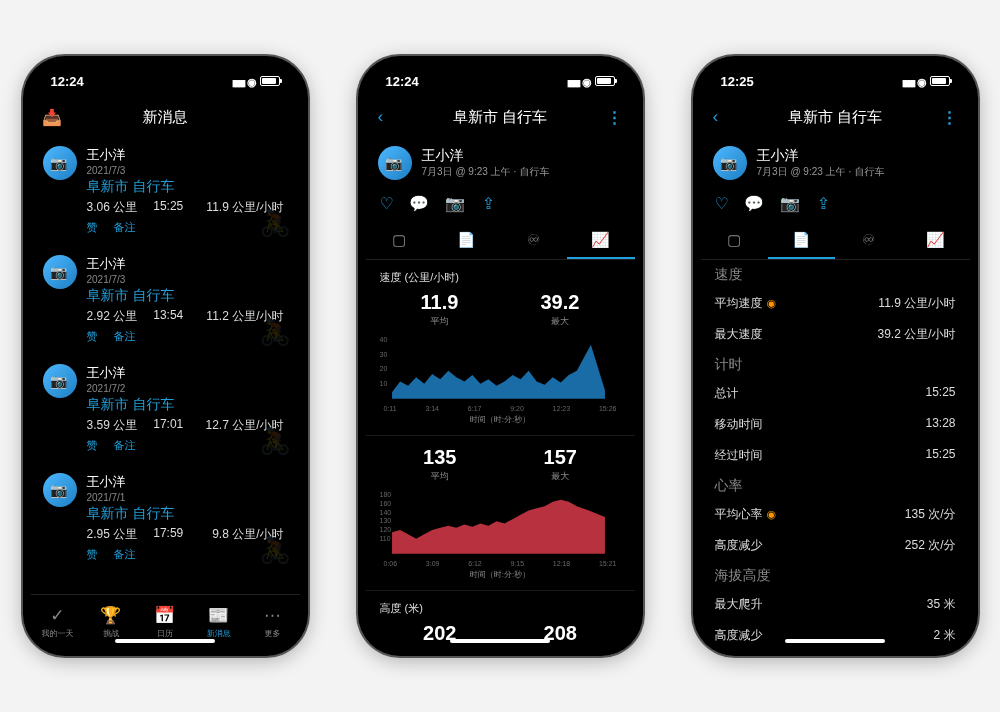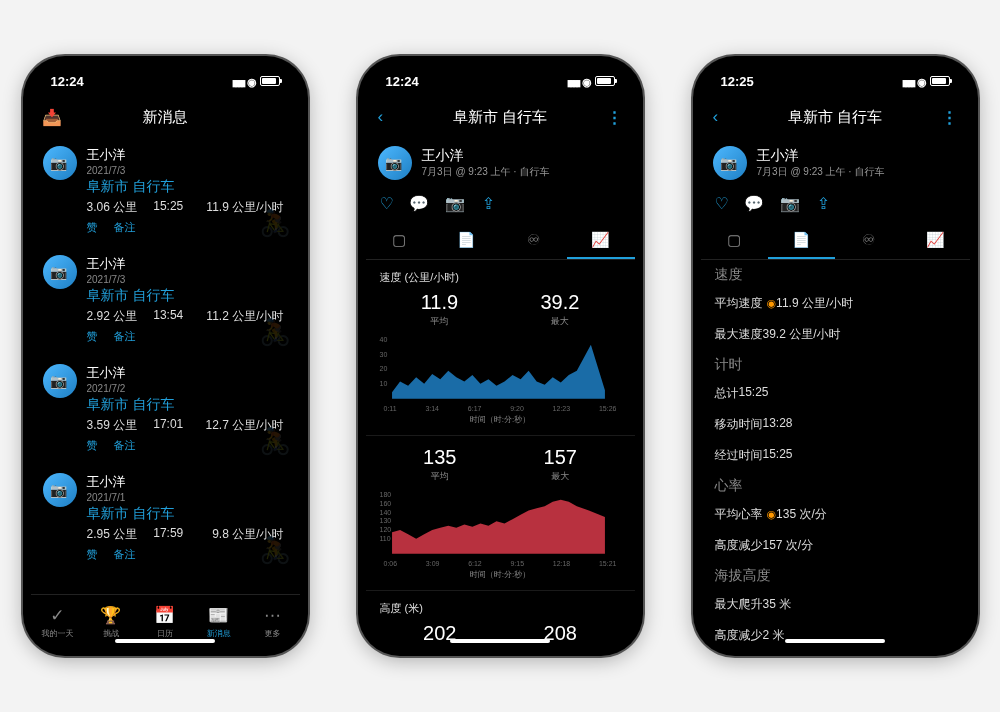--- a/index.html
+++ b/index.html
@@ -41,29 +41,29 @@
 .hdr-name{font-size:14px;font-weight:500}
 .hdr-sub{font-size:10px;color:#999;margin-top:0}
 .actions{display:flex;gap:16px;padding:4px 14px 10px;color:#21a0db;font-size:16px}
 .seg{display:flex;border-bottom:1px solid #222}
 .seg-i{flex:1;text-align:center;padding:8px 0;color:#888;font-size:15px}
 .seg-i.act{color:#21a0db;border-bottom:2px solid #21a0db}
 .sect{padding:10px 14px;border-bottom:1px solid #1a1a1a}
 .sect-t{font-size:11px;color:#ddd;margin-bottom:6px}
 .statrow{display:flex;justify-content:space-around;margin-bottom:8px}
 .stat{text-align:center}
-.stat-v{font-size:20px;font-weight:400}
+.stat-v{font-size:20px;font-weight:700}
 .stat-l{font-size:9px;color:#888;margin-top:1px}
 .chart{height:65px;position:relative;margin-bottom:4px}
 .chart svg{width:100%;height:100%}
 .xaxis{display:flex;justify-content:space-between;font-size:7px;color:#666;padding:0 4px}
 .xlabel{text-align:center;font-size:8px;color:#888;margin-top:2px}
 .ylabels{position:absolute;left:0;top:0;bottom:14px;display:flex;flex-direction:column;justify-content:space-between;font-size:7px;color:#666}
 .grp-h{font-size:14px;color:#888;padding:6px 14px 4px}
-.kv{display:flex;padding:7px 14px;font-size:12px}
+.kv{display:flex;justify-content:space-between;padding:7px 14px;font-size:12px}
 .kv-k{color:#ddd}
 .kv-v{color:#ddd}
 .orange-ic{color:#ff9800;font-size:11px;margin-left:4px}
 </style>
 </head>
 <body>
 
 <div class="phone">
   <div class="scr">
     <div class="status">
@@ -362,21 +362,21 @@
           <span class="kv-v">15:25</span>
         </div>
 
       <div class="grp-h">心率</div>
       <div class="kv">
           <span class="kv-k"><span>平均心率</span><span class="orange-ic">◉</span></span>
           <span class="kv-v">135 次/分</span>
         </div>
       <div class="kv">
           <span class="kv-k">高度减少</span>
-          <span class="kv-v">157 次/分</span>
+          <span class="kv-v">252 次/分</span>
         </div>
 
       <div class="grp-h">海拔高度</div>
       <div class="kv">
           <span class="kv-k">最大爬升</span>
           <span class="kv-v">35 米</span>
         </div>
       <div class="kv">
           <span class="kv-k">高度减少</span>
           <span class="kv-v">2 米</span>

